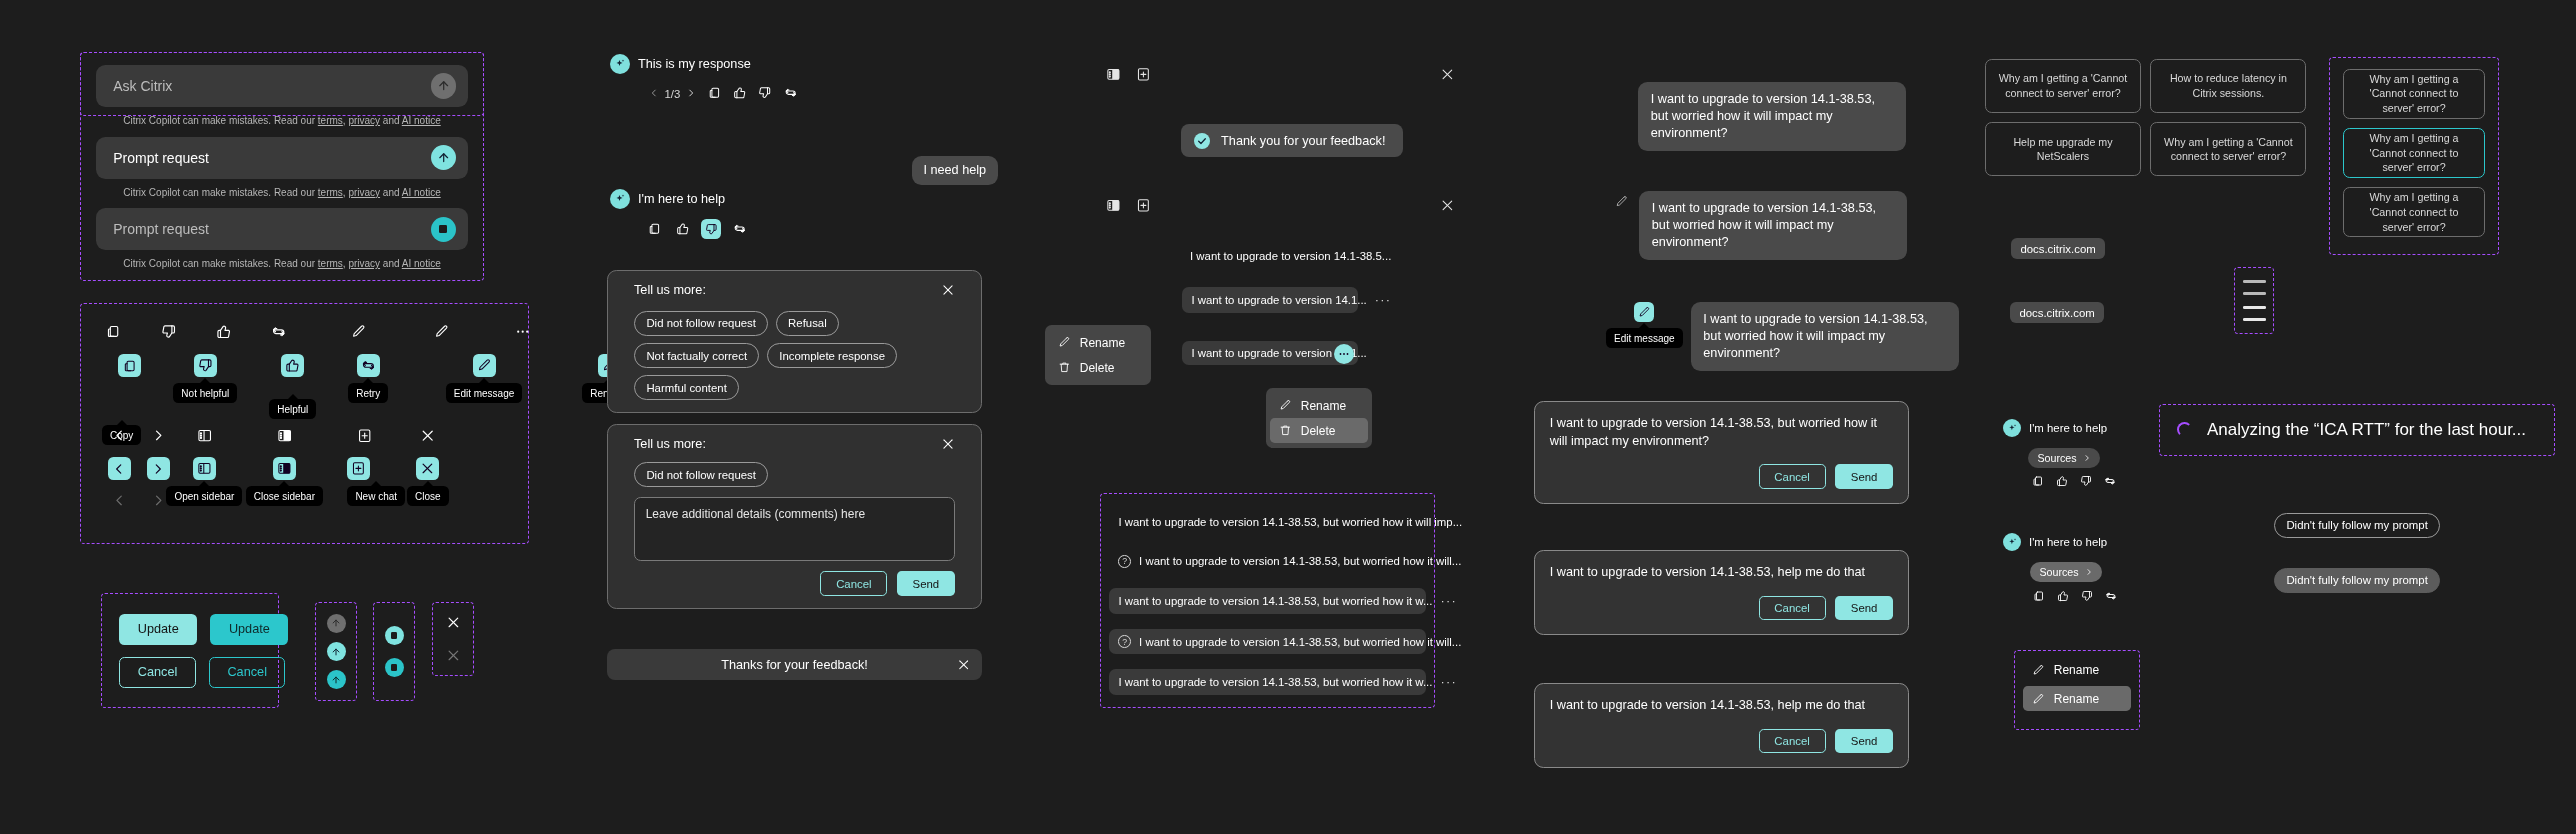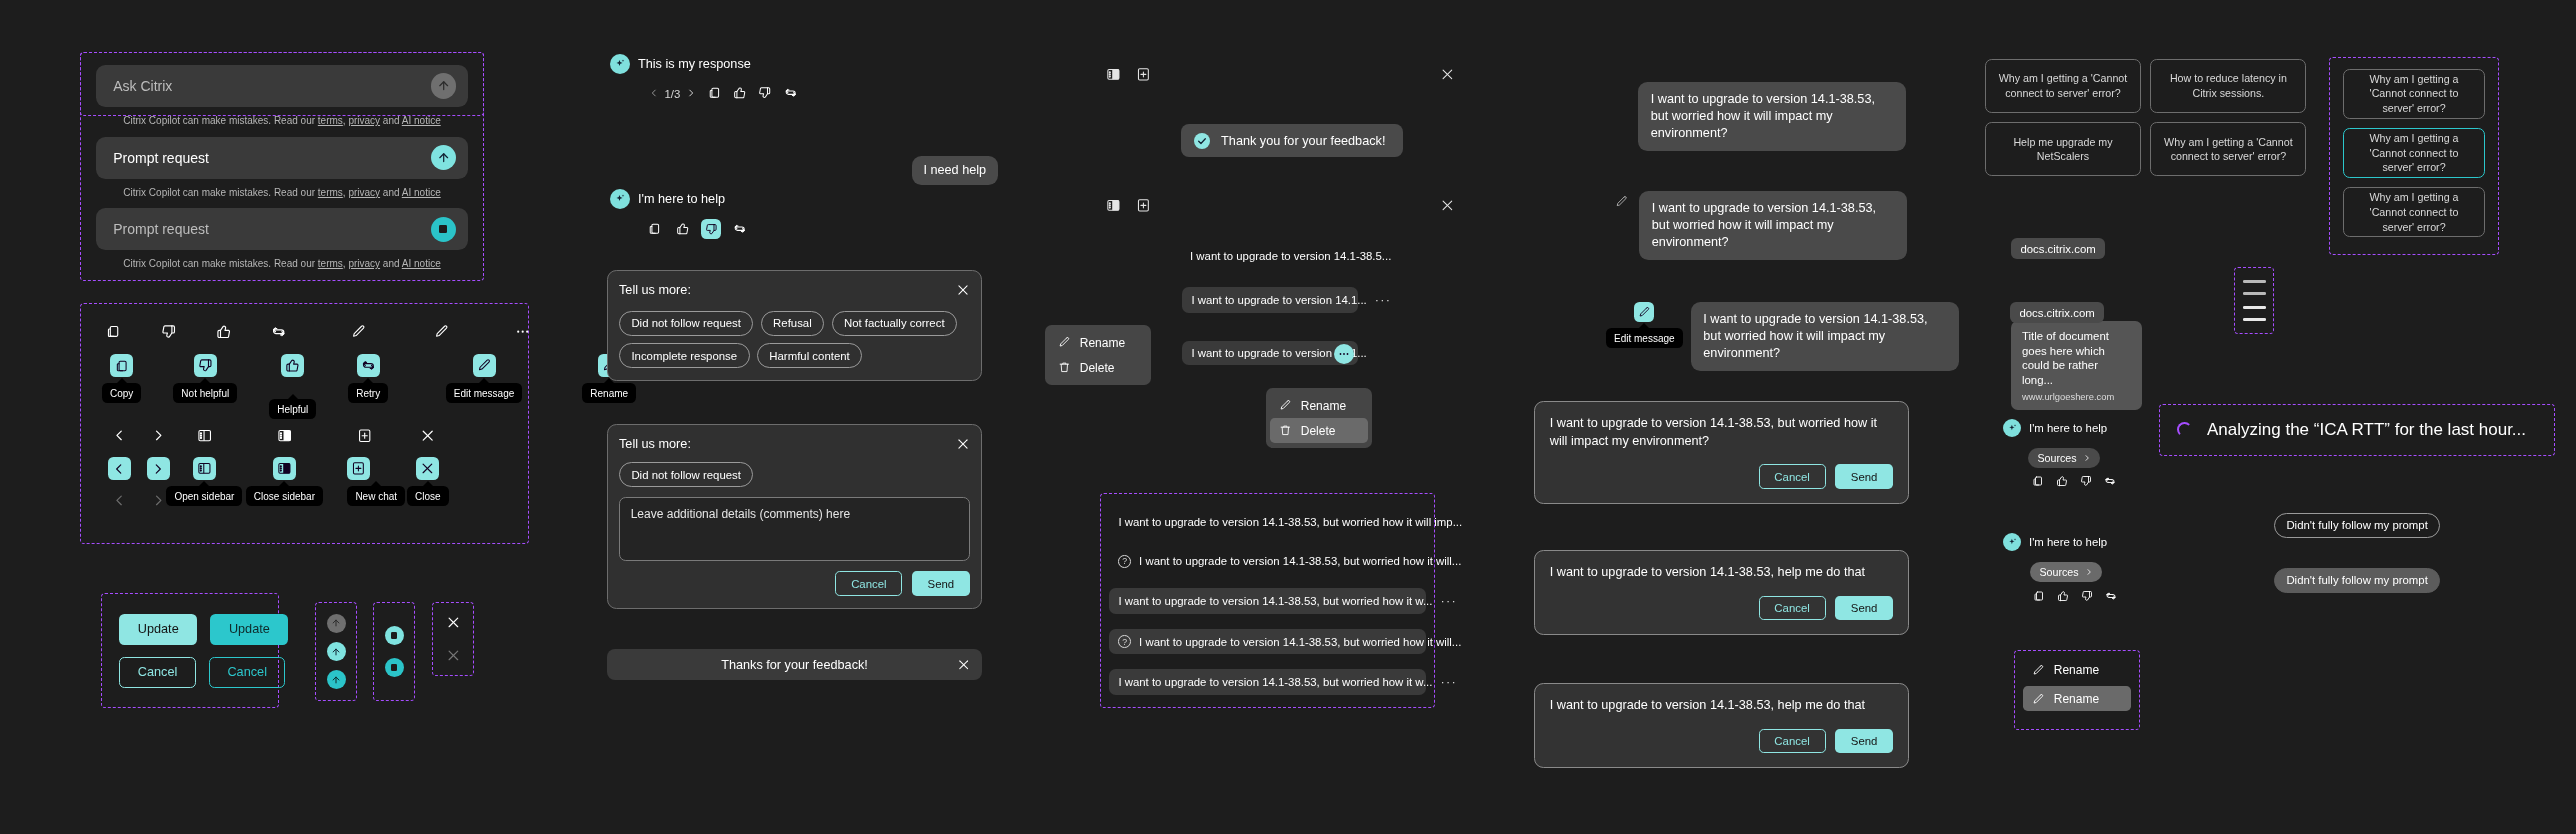--- a/index.html
+++ b/index.html
@@ -79,21 +79,21 @@
   .bubble-user {
     background: #4a4a4a; border-radius: 9.4px; padding: 8.7px 12.7px;
     font-size: 12.7px; line-height: 1.35; color: #fff;
   }
   .actionbar { display: flex; align-items: center; gap: 12px; }
   .pager { display: flex; align-items: center; gap: 5.4px; font-size: 11.4px; color: #d6d6d6; }
 
   
   .panel {
     background: #303030; border: 0.7px solid #6d6d6d; border-radius: 9.4px;
-    padding: 12px 11px;
+    padding: 12px 26px;
   }
   .panel-title { font-size: 12.7px; color: #ffffff; }
   .chip {
     border: 0.7px solid #9a9a9a; border-radius: 670px; background: transparent;
     color: #ffffff; font-size: 11.4px; padding: 5.4px 11.4px; font-family: inherit;
     white-space: nowrap;
   }
   .chip-filled { background: #5c5c5c; border-color: #5c5c5c; }
   .textarea {
     background: #242424; border: 0.7px solid #7a7a7a; border-radius: 6.7px;
@@ -268,21 +268,21 @@
     <div class="ico" style="margin-left:25.5px;">
       <svg width="15.4" height="15.4" viewBox="0 0 24 24" fill="#fff">
           <circle cx="5" cy="12" r="1.7"></circle>
           <circle cx="12" cy="12" r="1.7"></circle>
           <circle cx="19" cy="12" r="1.7"></circle>
         </svg>
     </div>
   </div>
 
   <div class="abs" style="left:102px; top:354px; display:flex; gap:32px;">
-    <div style="display:flex;flex-direction:column;align-items:center;">
+    <div style="display:flex;flex-direction:column;align-items:flex-end;gap:42px;">
       <div class="ico-chip">
         <svg width="14" height="14" viewBox="0 0 24 24" fill="none" stroke="#102" stroke-width="1.8" stroke-linecap="round" stroke-linejoin="round">
             <rect x="7" y="4" width="12" height="16" rx="2"></rect>
             <path d="M7 8H5.5A1.5 1.5 0 0 0 4 9.5V19a1 1 0 0 0 1 1h8"></path>
           </svg>
       </div>
       <div class="tooltip" style="margin-top:6px;">Copy</div>
     </div>
     <div style="display:flex;flex-direction:column;align-items:center;">
       <div class="ico-chip">
@@ -827,24 +827,20 @@
   <div class="abs dashed" style="left:2329px; top:57px; width:170px; height:198px; padding:10.7px 13.4px; display:flex; flex-direction:column; gap:9.4px;">
     <div class="sugg" style="height:50px;">Why am I getting a 'Cannot connect to server' error?</div>
     <div class="sugg sel" style="height:50px;">Why am I getting a 'Cannot connect to server' error?</div>
     <div class="sugg" style="height:50px;">Why am I getting a 'Cannot connect to server' error?</div>
   </div>
 
   <div class="abs urlchip" style="left:2011px; top:238px;">docs.citrix.com</div>
 
   <div class="abs" style="left:2010px; top:302px;">
     <div class="urlchip">docs.citrix.com</div>
-    <div class="doccard" style="margin-top:-2.7px; margin-left:1.3px;">
-      <div class="t">Title of document goes here which could be rather long...</div>
-      <div class="u">www.urlgoeshere.com</div>
-    </div>
   </div>
 
   <div class="abs dashed" style="left:2234px; top:267px; width:40px; height:67px; display:flex; flex-direction:column; align-items:center; justify-content:space-around; padding:6.7px 0;">
     <div class="hamb">
         <i></i>
         <i></i>
       </div>
     <div class="hamb bright">
         <i></i>
         <i></i>

